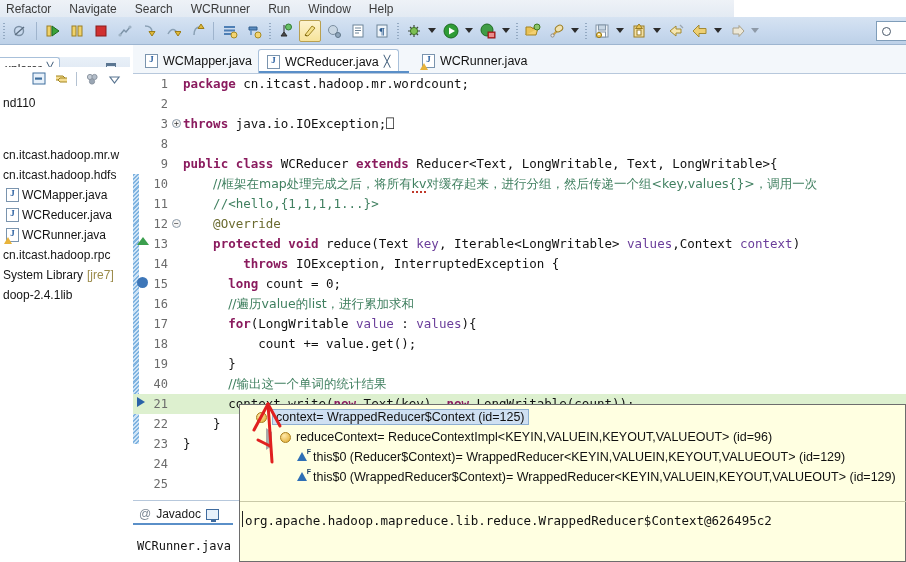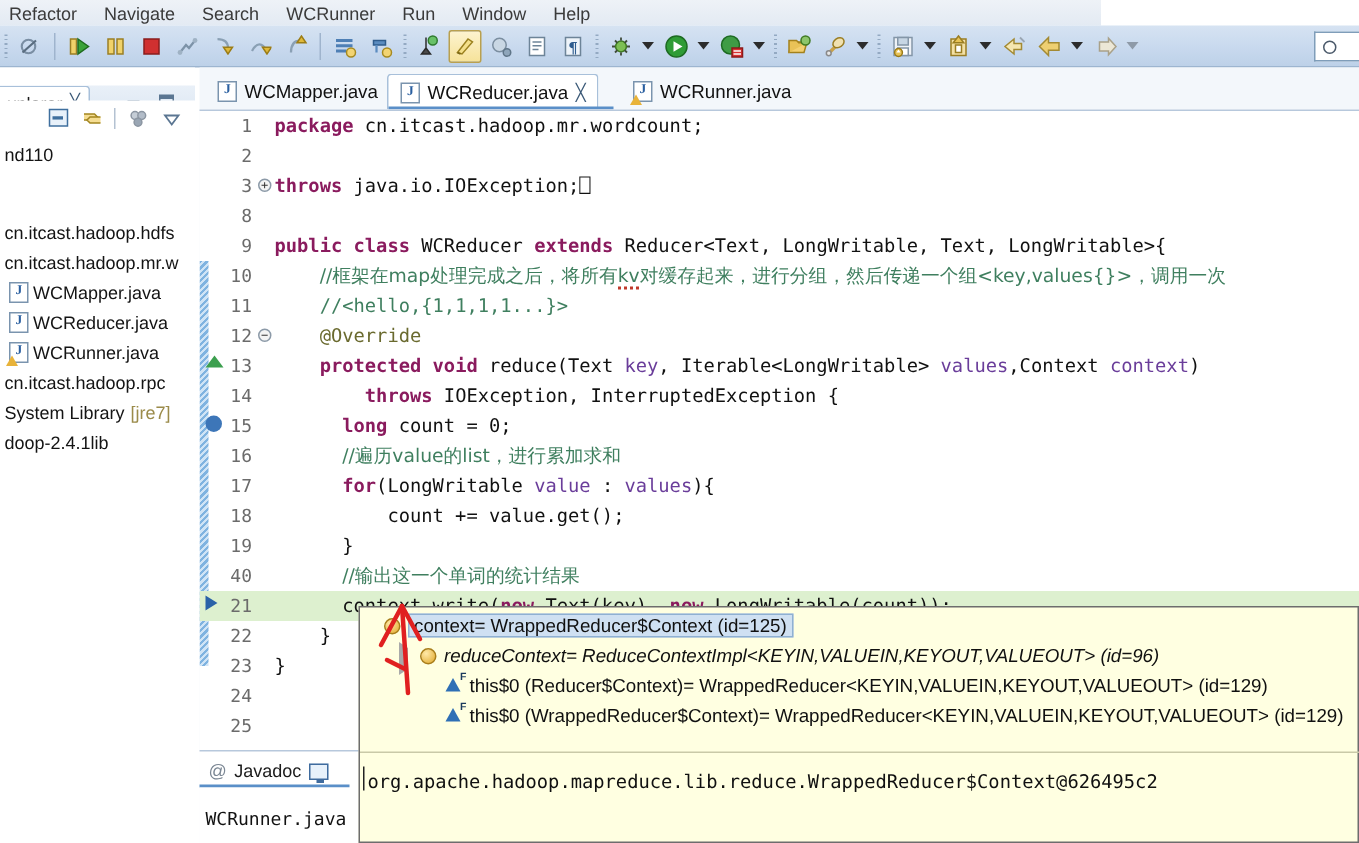--- a/index.html
+++ b/index.html
@@ -276,21 +276,21 @@
   }
   .pop-row {
     height: 20px; display: flex; align-items: center;
     font-size: 12.5px; color: #101010; white-space: nowrap;
     font-family: "Liberation Sans", sans-serif;
   }
   .pop-row.sel .pop-text {
     background: #cfe0f2; border: 1px solid #8fb0d2; padding: 0 3px;
   }
   .pop-indent1 { padding-left: 2px; }
-  .pop-indent2 { padding-left: 26px; font-style: italic; }
+  .pop-indent2 { padding-left: 26px; }
   .pop-indent3 { padding-left: 42px; }
   .disc {
     width: 10px; height: 10px; margin-right: 4px; flex: none;
     position: relative;
   }
   .disc-closed {
     width: 0; height: 0;
     border-top: 4px solid transparent; border-bottom: 4px solid transparent;
     border-left: 6px solid #a9a9a9;
   }
@@ -610,24 +610,24 @@
         </svg>
       </div>
     </div>
 
     <div class="tree">
       <div class="tree-row">
         <span class="tree-label">nd110</span>
       </div>
       <div class="tree-row gap"></div>
       <div class="tree-row">
+        <span class="tree-label">cn.itcast.hadoop.mr.w</span>
+      </div>
+      <div class="tree-row">
         <span class="tree-label">cn.itcast.hadoop.hdfs</span>
-      </div>
-      <div class="tree-row">
-        <span class="tree-label">cn.itcast.hadoop.mr.w</span>
       </div>
       <div class="tree-row">
         <span class="ico-java"></span>
         <span class="tree-label">WCMapper.java</span>
       </div>
       <div class="tree-row">
         <span class="ico-java"></span>
         <span class="tree-label">WCReducer.java</span>
       </div>
       <div class="tree-row">

